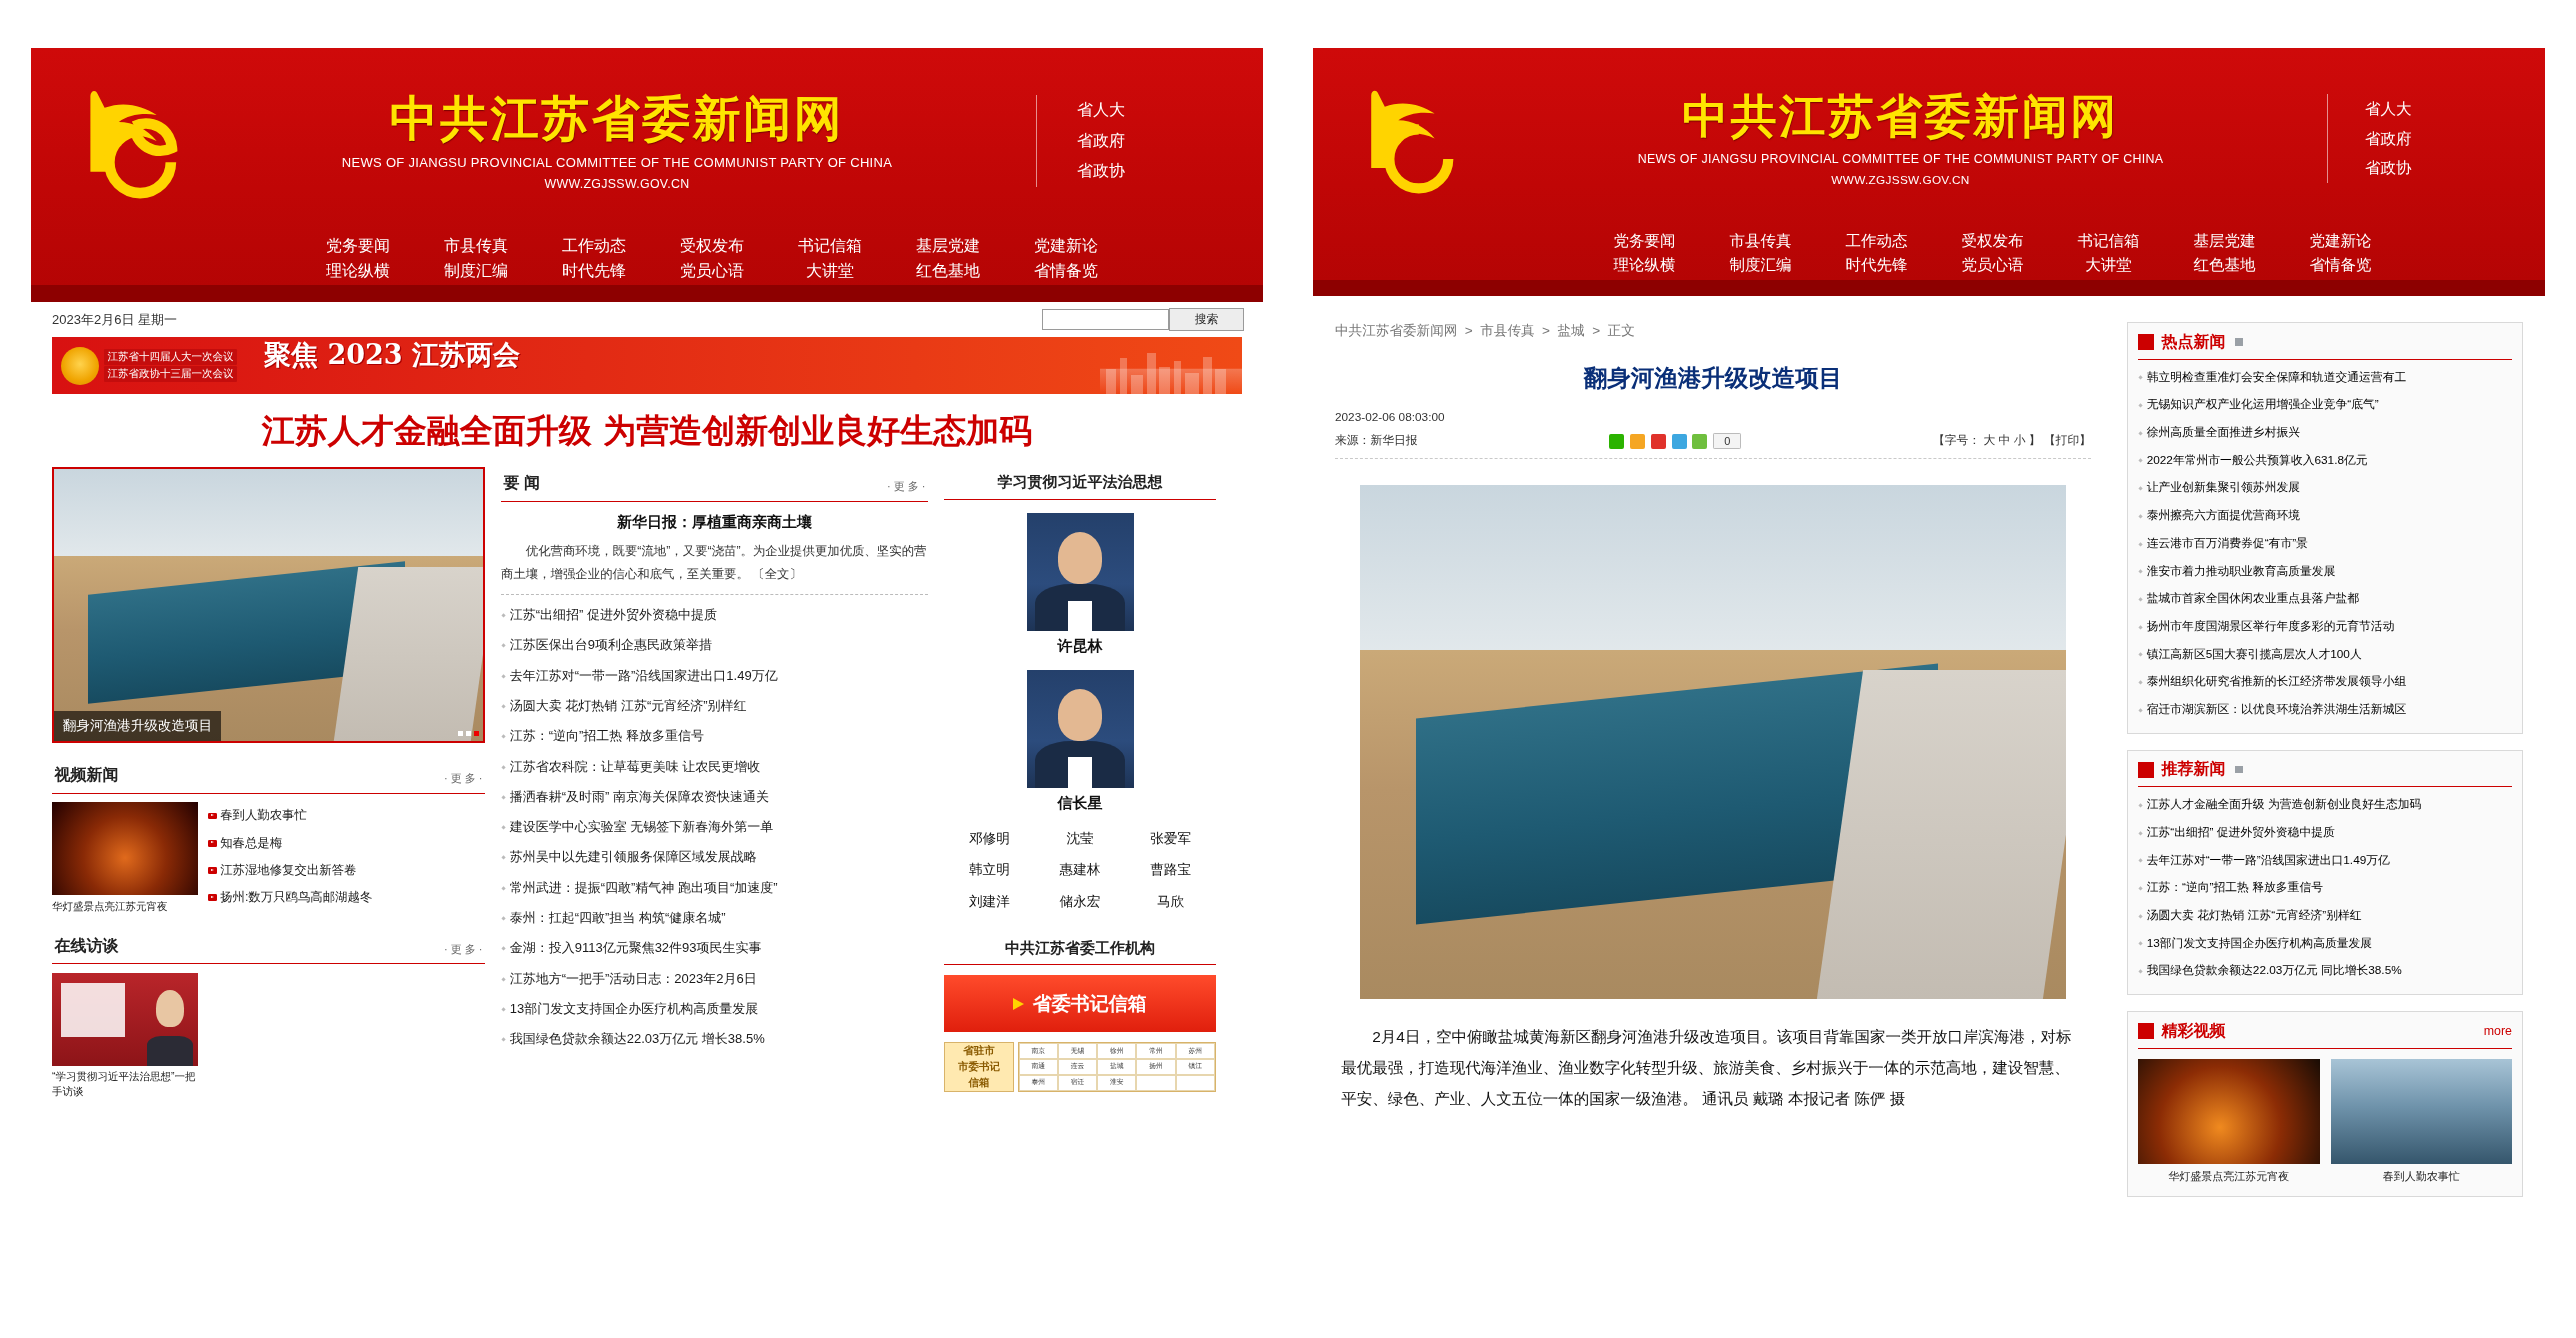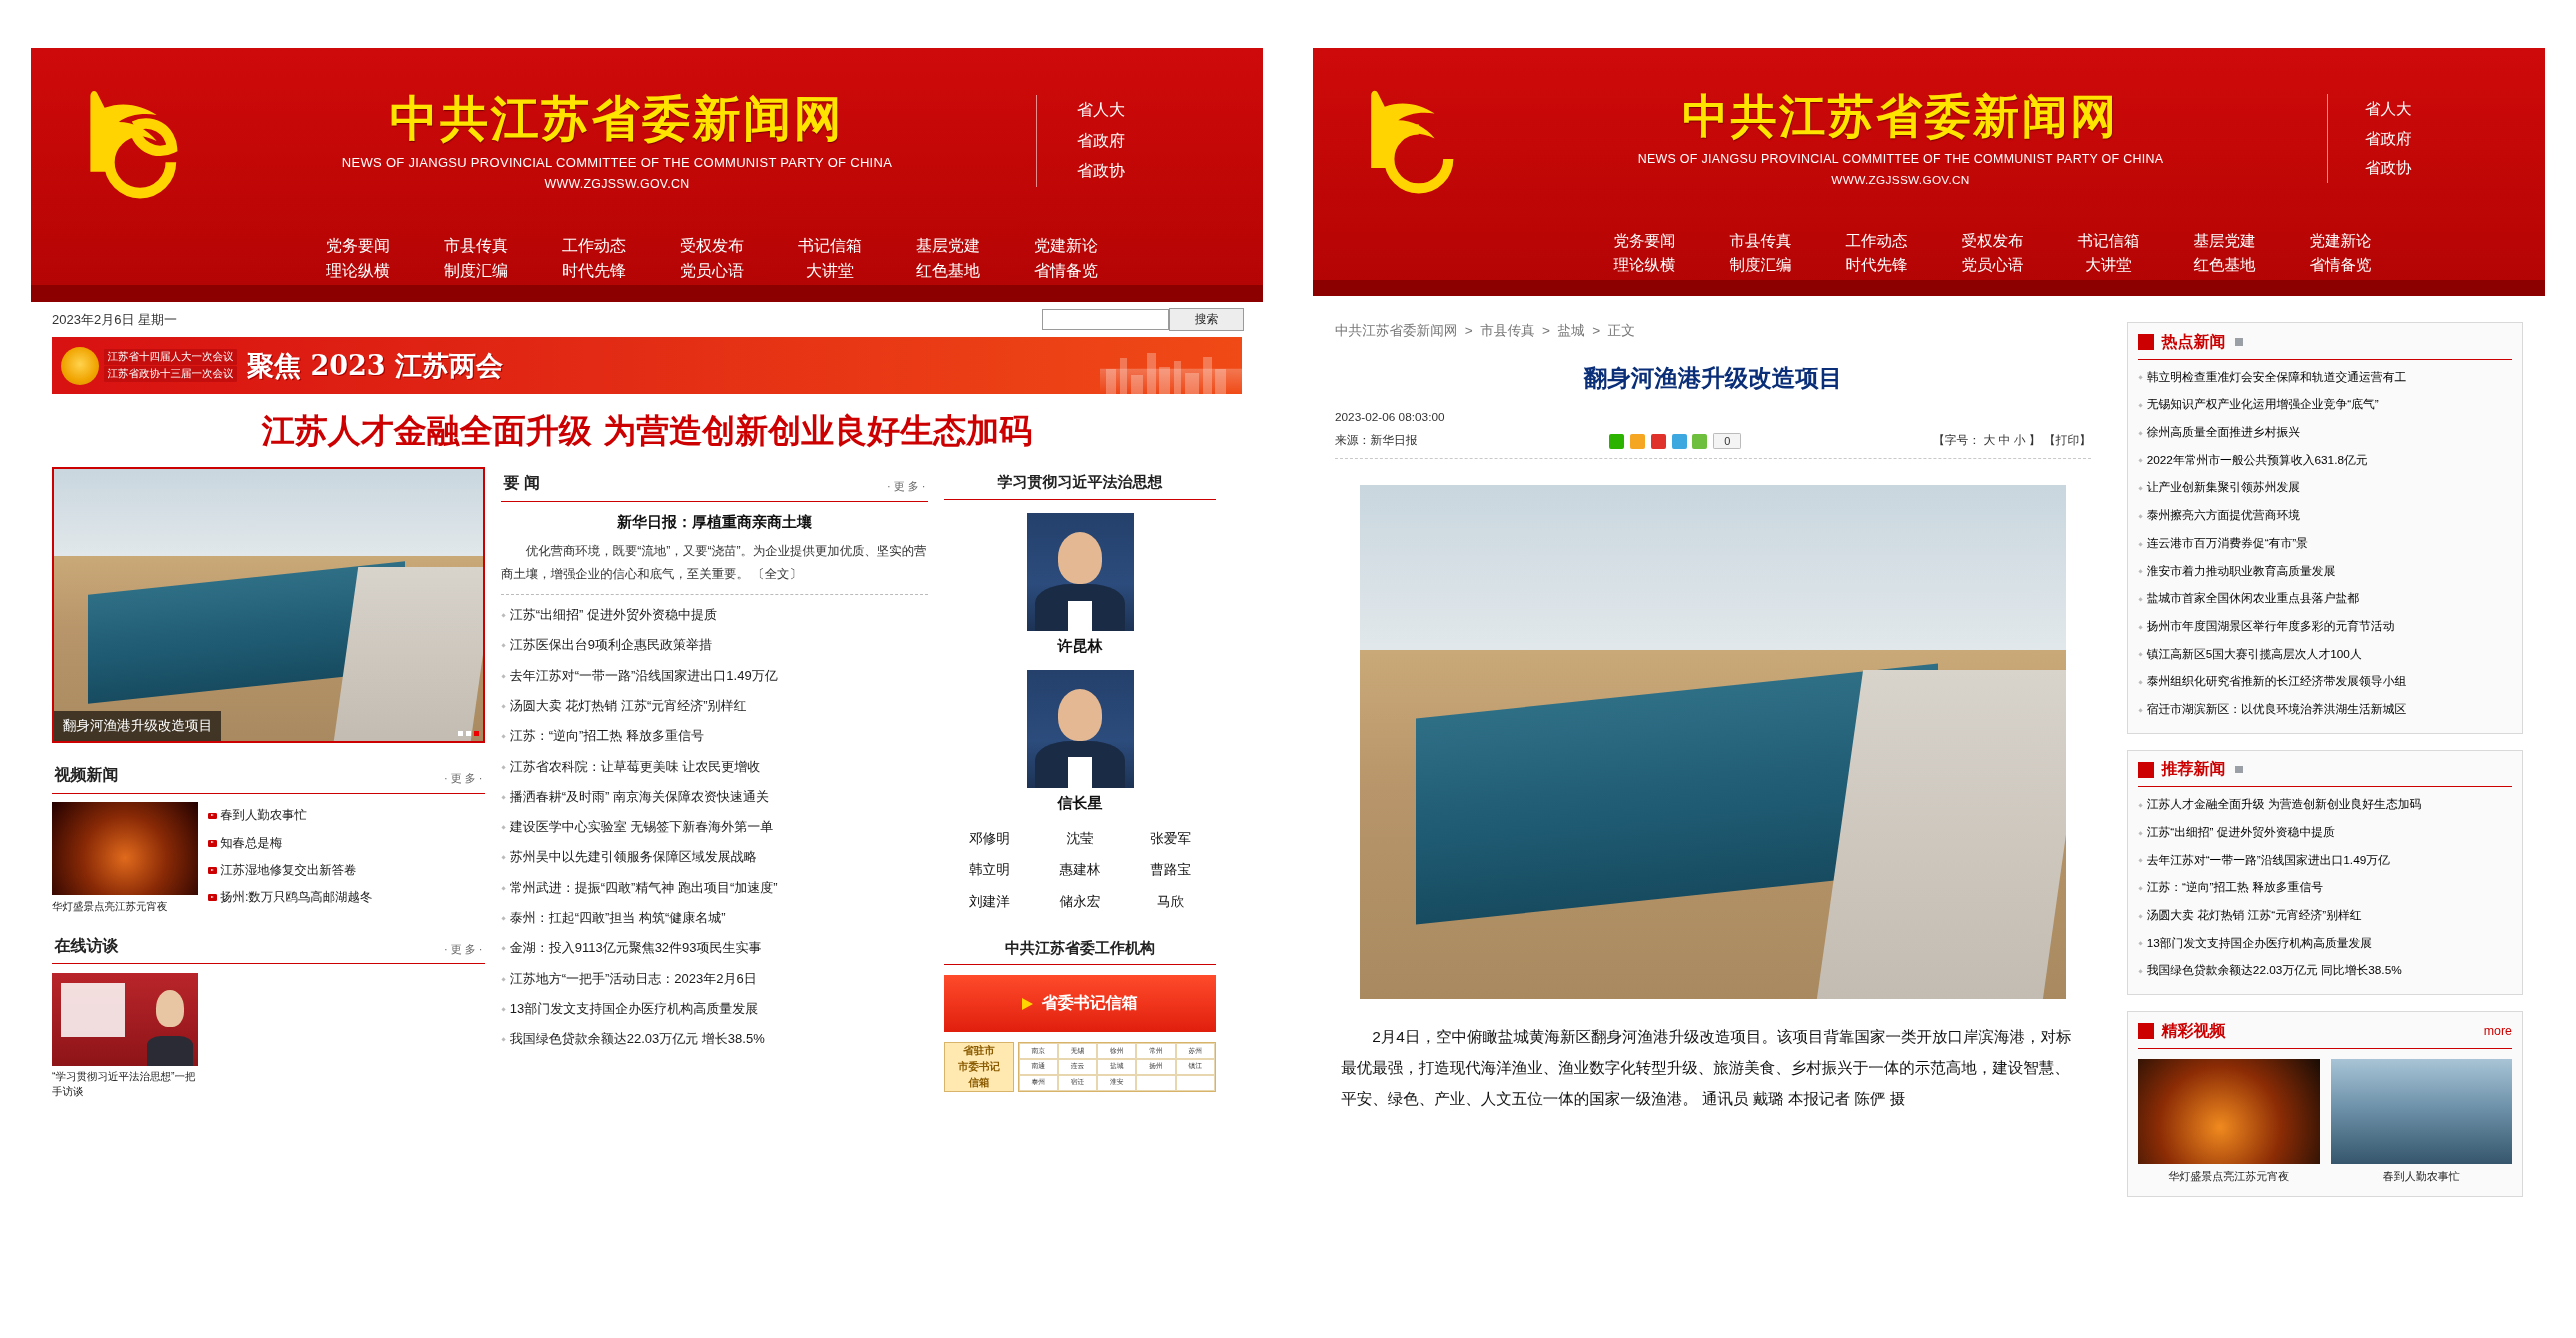--- a/index.html
+++ b/index.html
@@ -23,21 +23,21 @@
   .navcol span{display:block;white-space:nowrap;}
   .hdr-bottom{background:#8d0000;width:100%;}
 
   
   .l-topbar{display:flex;align-items:center;justify-content:space-between;}
   .l-date{color:#333;}
   .searchbox{display:flex;align-items:center;}
   .searchbox input{border:0.6px solid #9a9a9a;height:15px;width:81px;font-size:7.4px;padding:0 2.5px;box-sizing:border-box;}
   .searchbtn{border:0.6px solid #9a9a9a;background:#ededed;height:16px;padding:0 5px;font-size:7.4px;line-height:15px;color:#222;cursor:pointer;}
 
-  .banner{background:linear-gradient(90deg,#d81111 0%,#e22a14 45%,#f04a16 100%);position:relative;overflow:hidden;color:#fff;display:flex;align-items:center;}
+  .banner{background:linear-gradient(90deg,#d81111 0%,#e22a14 45%,#f04a16 100%);position:relative;overflow:hidden;color:#fff;display:flex;gap:17px;}
   .banner .b-left{display:flex;align-items:center;gap:5px;padding-left:8.7px;}
   .banner .b-emb{width:28.5px;height:28.5px;border-radius:50%;background:radial-gradient(circle at 50% 45%,#ffd34d 0%,#f0a400 60%,#d58b00 100%);display:flex;align-items:center;justify-content:center;color:#b00;font-size:6.2px;}
   .banner .b-lines{font-size:6.8px;line-height:1.45;}
   .banner .b-lines span{display:block;background:#c40d0d;padding:0.6px 3.7px;border-radius:1.2px;margin:0.6px 0;white-space:nowrap;}
   .banner .b-title{font-family:"DejaVu Serif","Liberation Serif",serif;font-weight:bold;font-size:18.6px;color:#ffffff;text-shadow:1.2px 1.2px 0 #a00;margin-left:10px;white-space:nowrap;}
   .banner .b-city{position:absolute;right:0;top:0;bottom:0;width:105px;background:
      linear-gradient(180deg,rgba(255,255,255,0) 55%,rgba(255,255,255,.25) 56%,rgba(255,255,255,0) 100%);}
   .banner .b-city i{position:absolute;bottom:0;background:rgba(255,255,255,.28);display:block;}
 
   .headline{text-align:center;font-family:"DejaVu Serif","Liberation Serif",serif;font-weight:bold;color:#cc0000;}
@@ -310,21 +310,21 @@
           <div>曹路宝</div>
           <div>刘建洋</div>
           <div>储永宏</div>
           <div>马欣</div>
         </div>
 
         <div class="sec-title" style="padding:6.2px 2.5px;margin-top:16px;justify-content:center;">
           <div class="st-l" style="font-size:15px;">中共江苏省委工作机构</div>
         </div>
 
-        <div class="redbtn" style="height:57px;margin-top:10px;font-size:16px;gap:8.7px;">
+        <div class="redbtn" style="height:57px;margin-top:10px;font-size:19px;gap:8.7px;">
           <span class="horn"></span>
           <span>省委书记信箱</span>
         </div>
 
         <div style="display:flex;margin-top:10px;gap:3.7px;">
           <div class="citybox-left" style="width:68px;font-size:10.5px;line-height:1.5;white-space:pre-line;">省驻市
 市委书记
 信箱</div>
           <div class="citygrid" style="flex:1;font-size:10.5px;">
             <div>南京</div>

